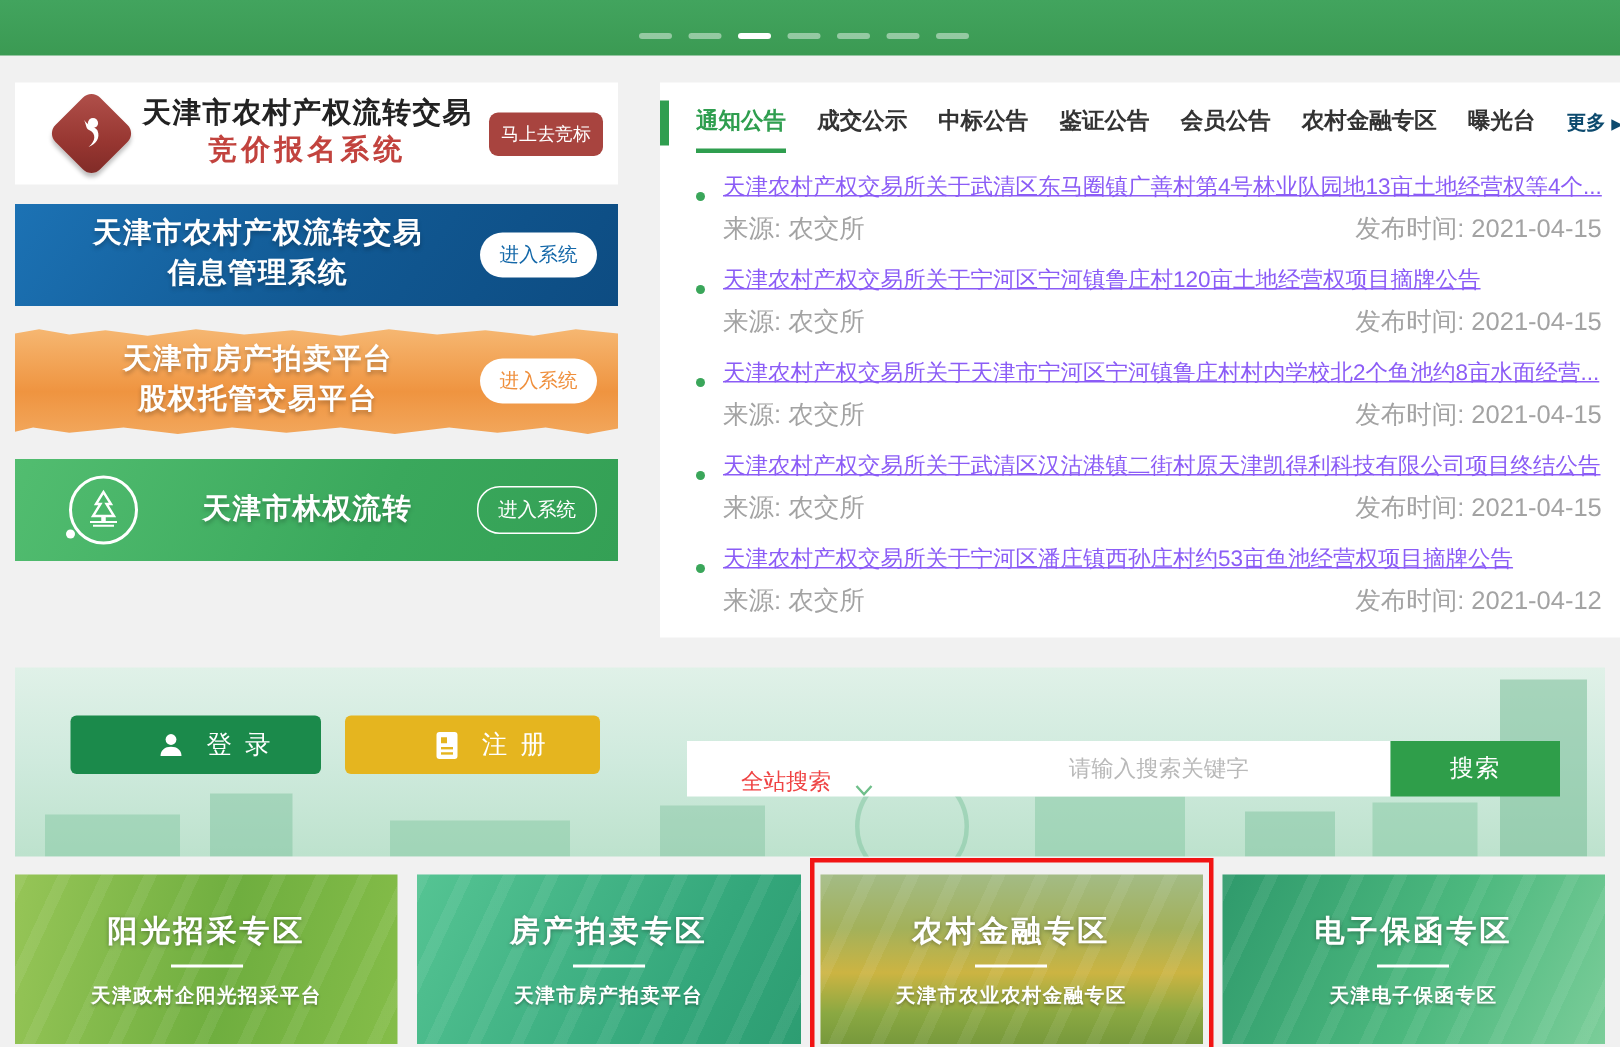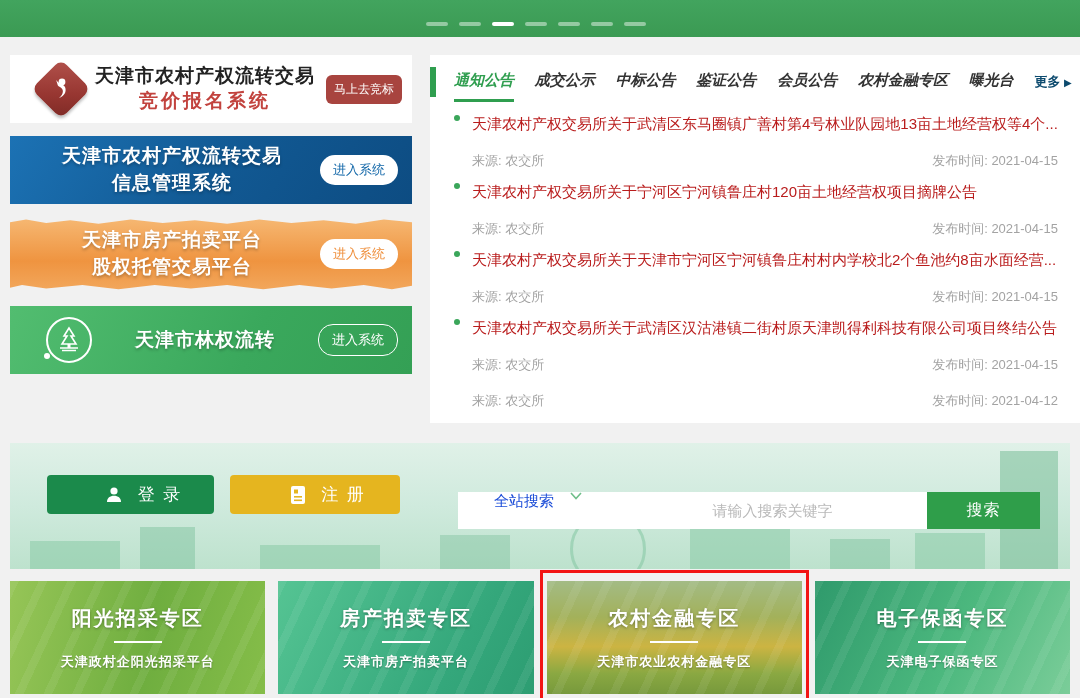--- a/index.html
+++ b/index.html
@@ -8,21 +8,21 @@
 
   
   .topbar { height:37px; background:linear-gradient(180deg,#42a45e,#3b9a53); position:relative; }
   .dots { position:absolute; left:426px; top:22px; display:flex; gap:11px; }
   .dot { width:22px; height:4px; border-radius:2px; background:rgba(255,255,255,.45); cursor:pointer; }
   .dot.active { background:#ffffff; }
 
   .main { padding:18px 10px 0; }
 
   
-  .row1 { display:flex; gap:18px; }
+  .row1 { display:flex; gap:28px; }
   .left-col { width:402px; flex:none; display:flex; flex-direction:column; }
 
   .logo-card { background:#fff; height:68px; display:flex; align-items:center; padding:0 10px 0 14px; }
   .diamond { width:42px; height:42px; flex:none; margin:0 2px 0 16px;
              background:linear-gradient(135deg,#b2524c 0%,#973631 60%,#7e2a26 100%);
              transform:rotate(45deg); border-radius:8px; position:relative;
              box-shadow:2px 2px 3px rgba(0,0,0,.25); }
   .diamond .glyph { position:absolute; inset:0; display:flex; align-items:center; justify-content:center;
                     transform:rotate(-45deg); }
   .logo-text { flex:1; text-align:center; line-height:1.3; }
@@ -47,45 +47,45 @@
   .tree-circle { width:46px; height:46px; border:2px solid #fff; border-radius:50%; flex:none;
                  display:flex; align-items:center; justify-content:center; margin-left:22px; position:relative; }
   .tree-circle::after { content:""; position:absolute; left:-4px; bottom:2px; width:6px; height:6px;
                         border-radius:50%; background:#fff; }
 
   
   .right-col { flex:1; background:#fff; display:flex; flex-direction:column; }
   .panel-head { display:flex; align-items:center; height:46px; padding-right:14px; margin-top:4px; }
   .green-tick { width:6px; height:30px; background:#2f9e4f; margin-right:18px; flex:none; }
   .tabs { flex:1; display:flex; justify-content:space-between; align-items:center; }
-  .tab { font-size:15px; font-weight:bold; color:#333; cursor:pointer; padding:8px 0 9px; border-bottom:3px solid transparent;font-style:italic; }
+  .tab { font-size:15px; font-weight:bold; color:#333; cursor:pointer; padding:8px 0 9px; border-bottom:3px solid transparent; }
   .tab.active { color:#2f9e4f; border-bottom-color:#2f9e4f; }
   .more { font-size:13px; font-weight:bold; color:#0c4a6e; cursor:pointer; white-space:nowrap; }
   .more .arrow { font-size:10px; }
 
   .news { padding:10px 28px 0 24px; }
   .news-item { margin-bottom:13px; cursor:pointer; }
-  .news-title { display:flex; align-items:flex-start; font-size:15px; color:#b91c1c; white-space:nowrap; overflow:hidden; }
+  .news-title { display:flex; align-items:flex-end; font-size:15px; color:#8b5cf6; white-space:nowrap; overflow:hidden;text-decoration:underline; }
   .bullet { width:6px; height:6px; border-radius:50%; background:#3aa65a; margin-right:12px; flex:none; }
-  .news-meta { display:flex; justify-content:space-between; color:#a3a3a3; font-size:13px; margin:18px 0 0 18px; }
+  .news-meta { display:flex; justify-content:space-between; color:#a3a3a3; font-size:17px; margin:7px 0 0 18px; }
 
   
   .hero { margin-top:20px; height:126px; position:relative; overflow:hidden;
           background:linear-gradient(180deg,#e0f1e8 0%,#cfeadd 50%,#bde2cd 100%); }
   .bld { position:absolute; bottom:0; background:rgba(132,199,162,.5); }
   .wheel { position:absolute; left:560px; bottom:-18px; width:76px; height:76px; border-radius:50%;
            border:3px solid rgba(132,199,162,.55); background:transparent; }
   .hero-btn { position:absolute; top:32px; height:39px; border:none; border-radius:4px; color:#fff;
               font-size:17px; letter-spacing:2px; cursor:pointer; display:flex; align-items:center;
               justify-content:center; gap:14px; font-family:inherit;padding-left:25px; }
   .btn-login { left:37px; width:167px; background:#1b8a4b; }
   .btn-register { left:220px; width:170px; background:#e5b51f; }
   .search { position:absolute; left:448px; top:49px; width:582px; height:37px; display:flex; }
-  .search-scope { width:160px; background:#fff; display:flex; align-items:flex-start; justify-content:center;
-                  gap:16px; color:#1d4ed8; font-size:15px; cursor:pointer; }
+  .search-scope { width:160px; background:#fff; display:flex; align-items:flex-end; justify-content:center;
+                  gap:16px; color:#ef4444; font-size:15px; cursor:pointer; }
   .search-input { flex:1; border:none; outline:none; background:#fff; text-align:center; font-size:15px;
                   color:#444; font-family:inherit; }
   .search-input::placeholder { color:#b9b9b9; }
   .search-btn { width:113px; background:#2f9e4a; color:#fff; font-size:16px; border:none; cursor:pointer;
                 font-family:inherit; letter-spacing:1px; }
 
   
   .zones { margin-top:12px; display:flex; gap:13px; }
   .zone { flex:1; height:113px; position:relative; display:flex; flex-direction:column; align-items:center;
           justify-content:center; color:#fff; cursor:pointer; }
@@ -226,20 +226,24 @@
               <span class="bullet"></span>
             <span>天津农村产权交易所关于武清区汉沽港镇二街村原天津凯得利科技有限公司项目终结公告</span>
             </div>
           <div class="news-meta">
             <span><span>来源:</span> <span>农交所</span></span>
             <span><span>发布时间:</span> <span>2021-04-15</span></span>
           </div>
         </div>
 
         <div class="news-item">
+          <div class="news-title">
+              <span class="bullet"></span>
+            <span>天津农村产权交易所关于宁河区潘庄镇西孙庄村约53亩鱼池经营权项目摘牌公告</span>
+            </div>
           <div class="news-meta">
             <span><span>来源:</span> <span>农交所</span></span>
             <span><span>发布时间:</span> <span>2021-04-12</span></span>
           </div>
         </div>
 
       </div>
     </div>
   </div>
 

